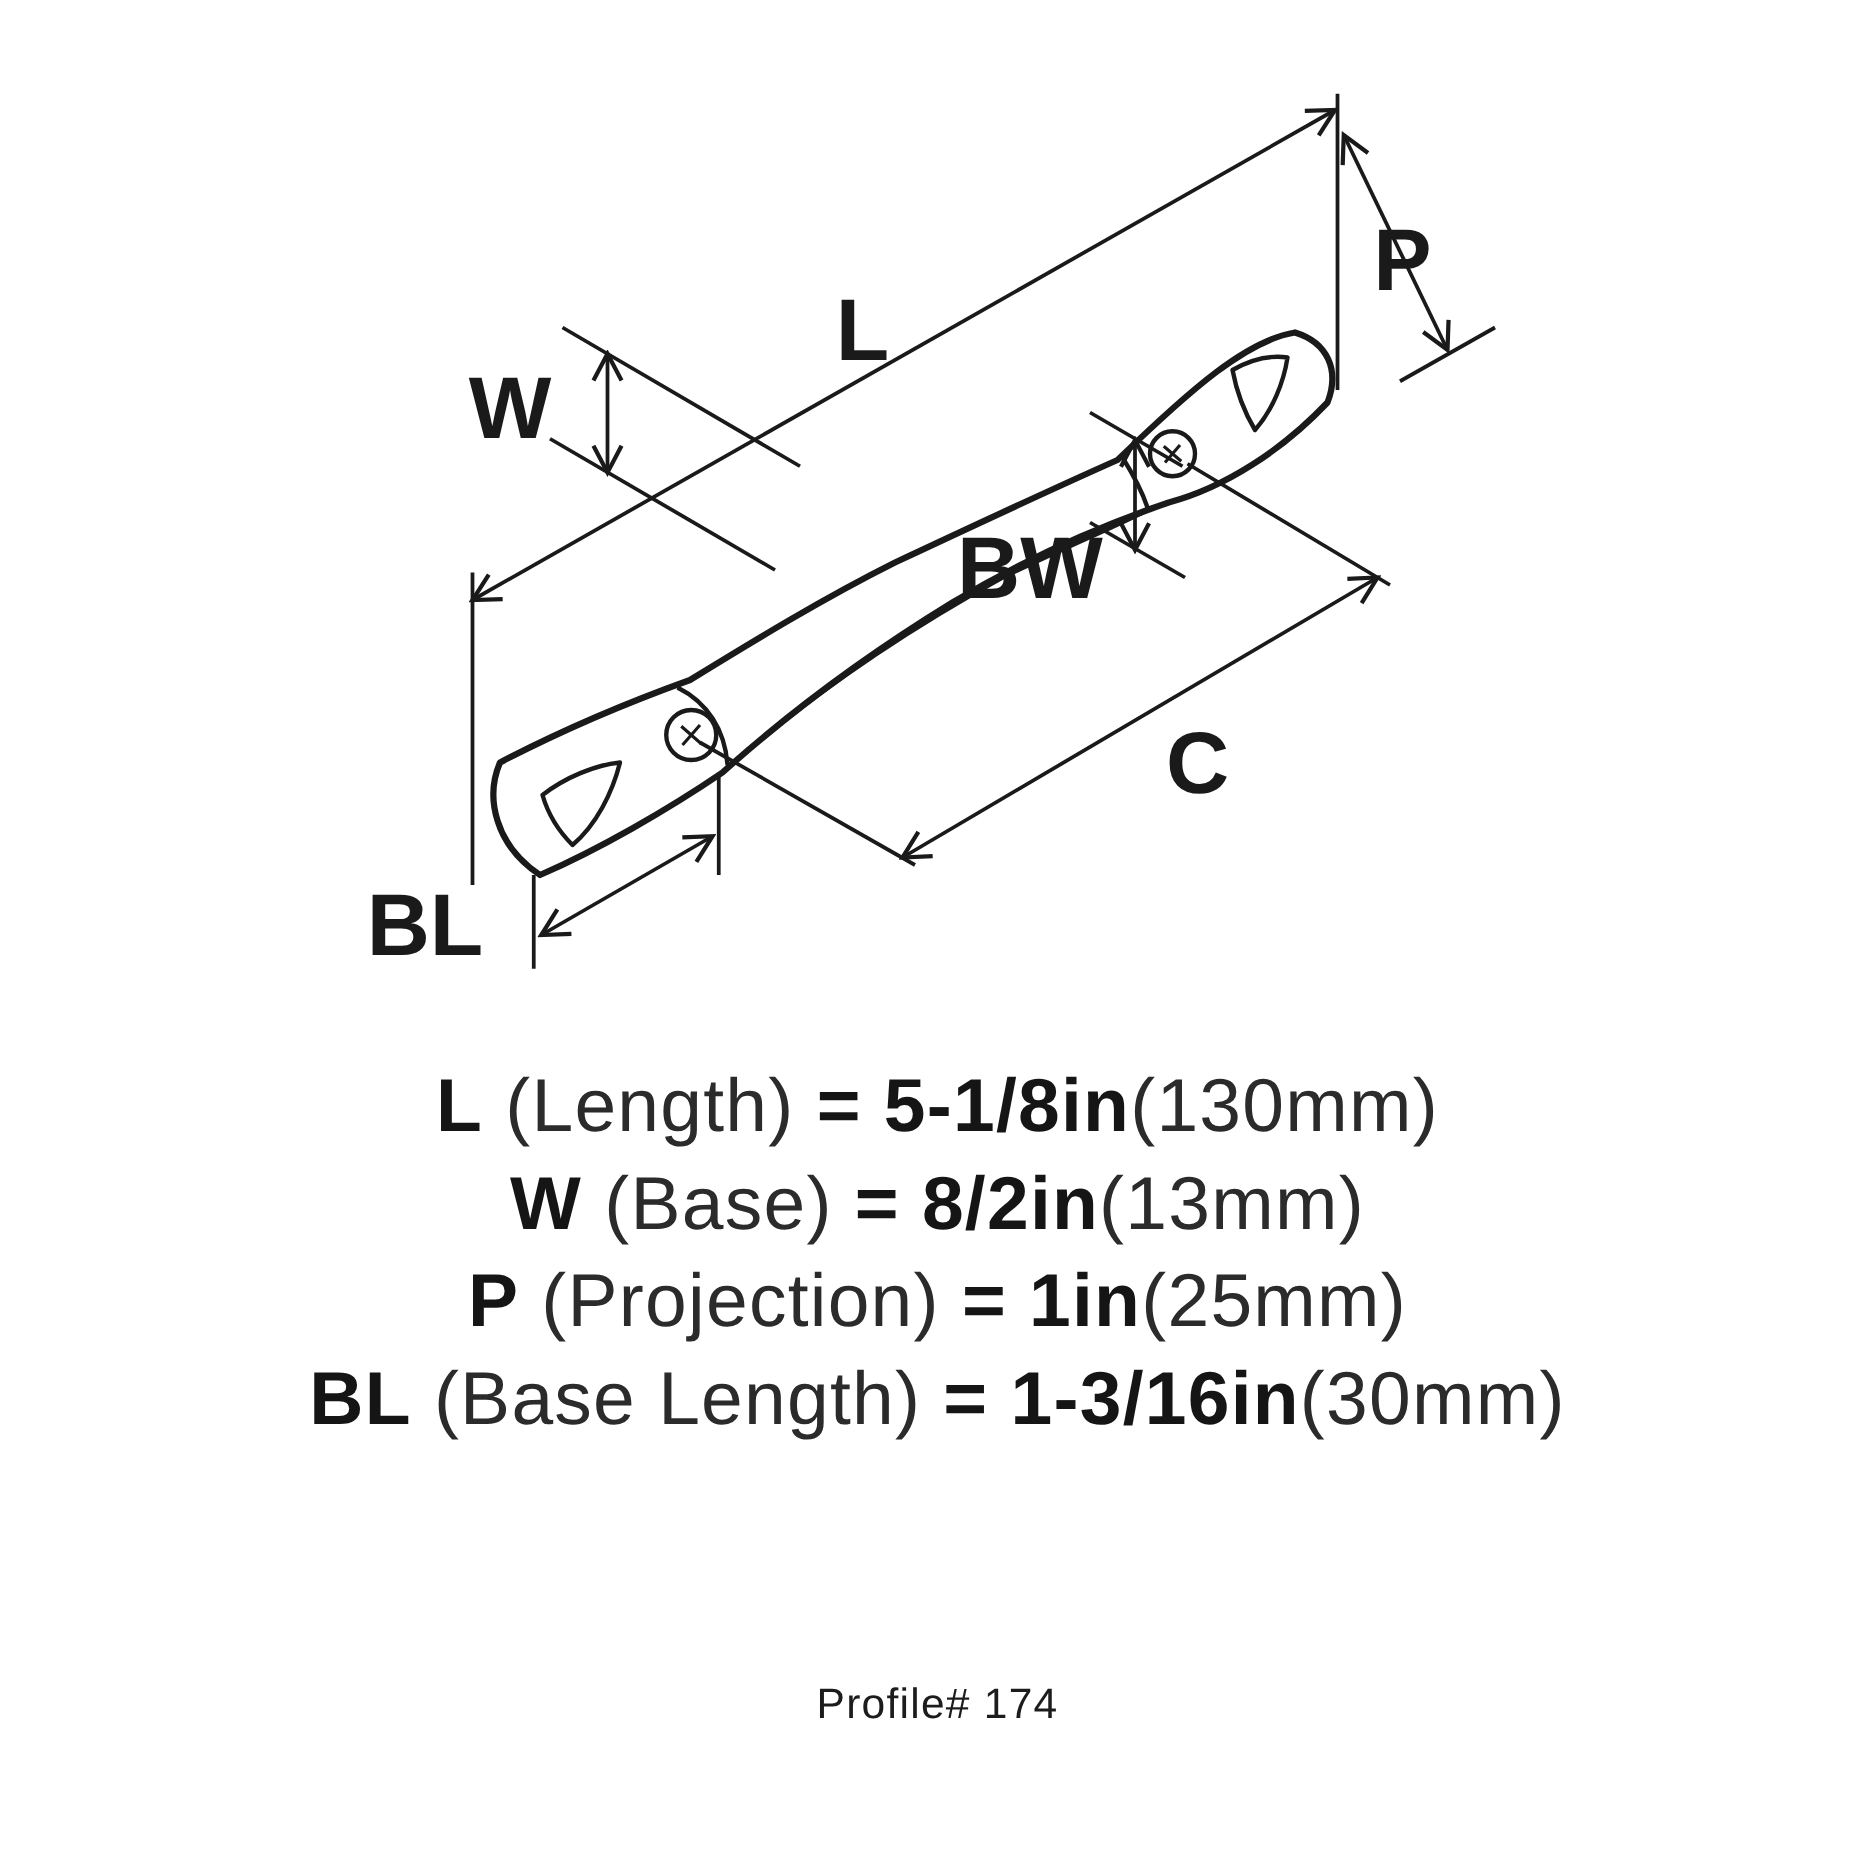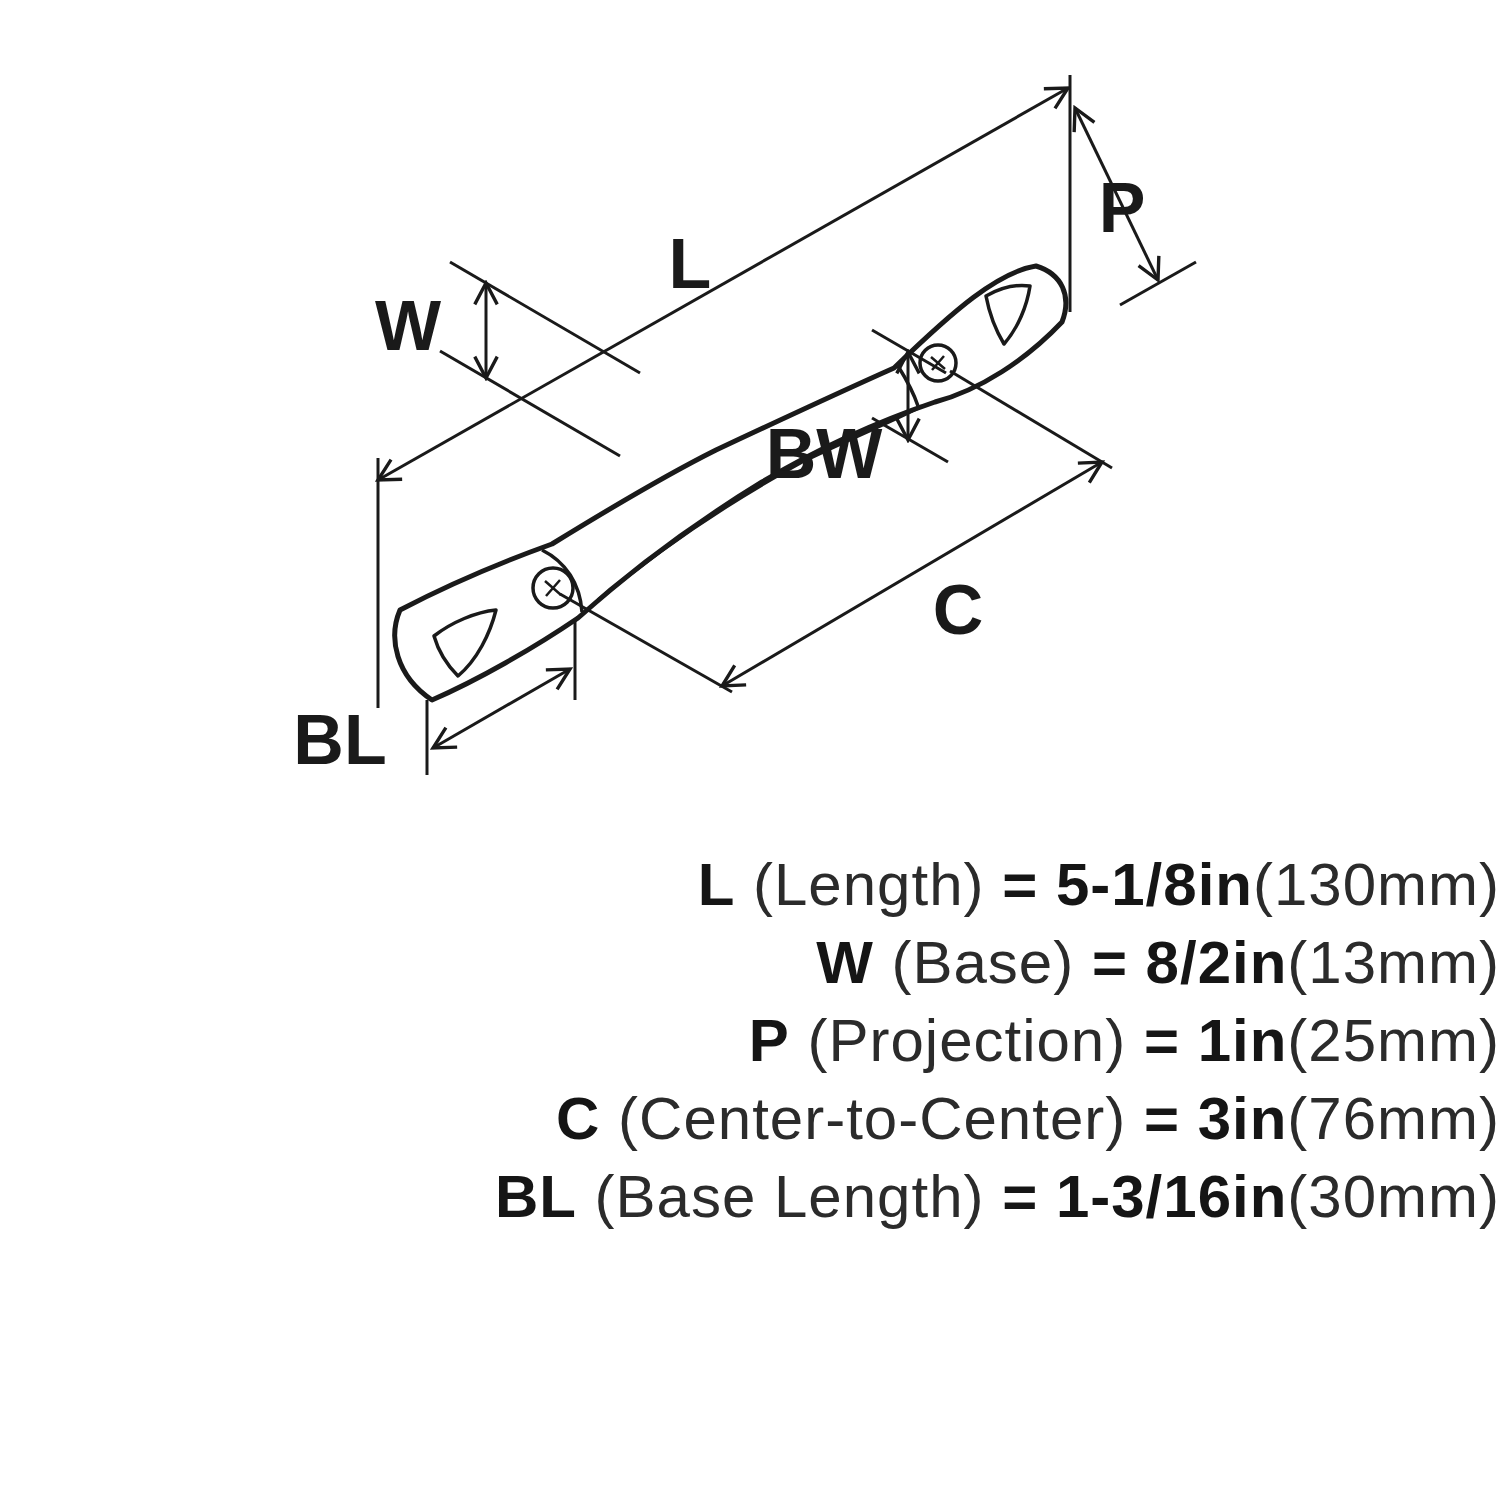--- a/index.html
+++ b/index.html
@@ -19,21 +19,21 @@
   .drawing {
     position: absolute;
     top: 0;
     left: 0;
   }
   .specs {
     position: absolute;
     top: 846px;
     left: 0;
     width: 1500px;
-    text-align: right;
+    text-align: center;
   }
   .spec-row {
     font-size: 60px;
     line-height: 78px;
     letter-spacing: 1px;
     color: #222222;
     white-space: nowrap;
   }
   .spec-abbr, .spec-equals, .spec-imperial {
     font-weight: 700;
@@ -144,27 +144,22 @@
       <span class="spec-equals">=</span>
       <span class="spec-imperial">8/2in</span><span class="spec-metric">(13mm)</span>
     </div>
     <div class="spec-row">
       <span class="spec-abbr">P</span>
       <span class="spec-name">(Projection)</span>
       <span class="spec-equals">=</span>
       <span class="spec-imperial">1in</span><span class="spec-metric">(25mm)</span>
     </div>
     <div class="spec-row">
-      <span class="spec-abbr">C</span>
-      <span class="spec-name">(Center-to-Center)</span>
-      <span class="spec-equals">=</span>
-      <span class="spec-imperial">3in</span><span class="spec-metric">(76mm)</span>
-    </div>
-    <div class="spec-row">
       <span class="spec-abbr">BL</span>
       <span class="spec-name">(Base Length)</span>
       <span class="spec-equals">=</span>
       <span class="spec-imperial">1-3/16in</span><span class="spec-metric">(30mm)</span>
     </div>
   </div>
 
+  <div class="footer">Profile# 174</div>
 
 </div>
 
 </body></html>

